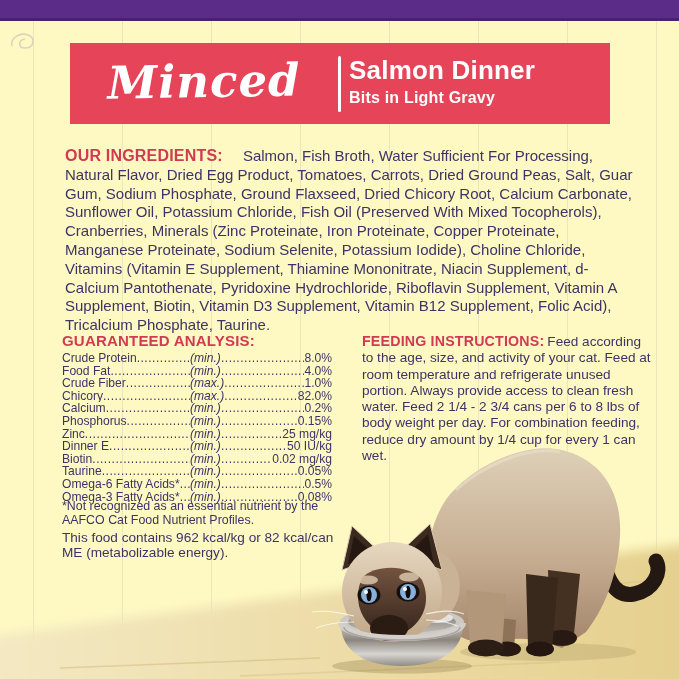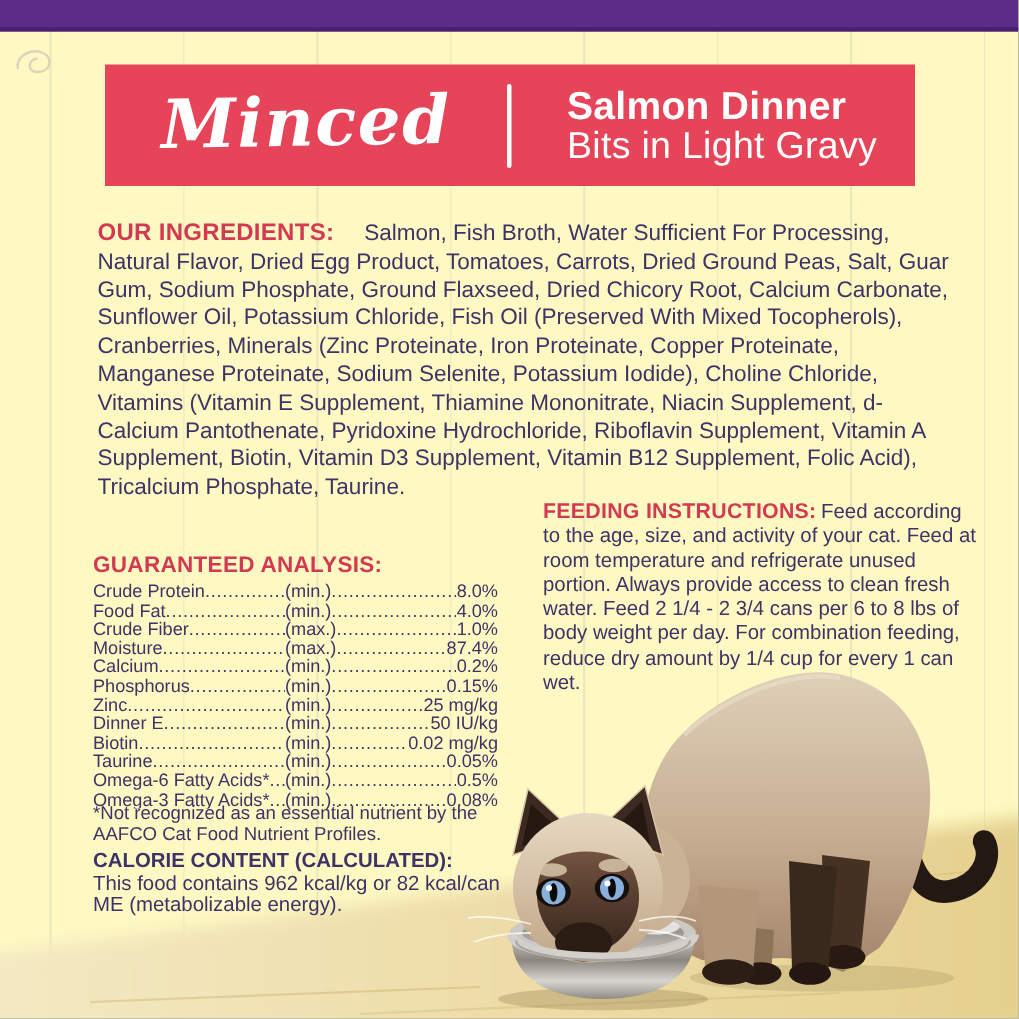--- a/index.html
+++ b/index.html
@@ -24,40 +24,40 @@
     position:absolute;left:70px;top:43px;width:540px;height:81px;z-index:2;
     background:#e64458;display:flex;align-items:center;color:#fff;
   }
   .minced{
     width:268px;text-align:center;
     font-family:"DejaVu Serif",serif;font-style:italic;font-weight:bold;
     font-size:45px;letter-spacing:1px;transform:rotate(-1deg);
     padding-bottom:4px;
   }
   .divider{width:3px;height:56px;background:#fff;border-radius:2px;}
-  .banner-titles{padding-left:37px;line-height:1;}
+  .banner-titles{padding-left:8px;line-height:1;}
   .bt1{font-size:26px;font-weight:bold;line-height:28px;letter-spacing:.2px;}
-  .bt2{font-size:25px;font-weight:normal;line-height:27px;letter-spacing:.2px;}
-
-  .txt{color:#3d3366;margin-top:36px;}
+  .bt2{font-size:16px;font-weight:bold;line-height:27px;letter-spacing:.2px;}
+
+  .txt{color:#3d3366;}
   .h-red{color:#d23a53;font-weight:bold;}
 
   .ingredients{
     position:absolute;left:65px;top:147px;width:572px;z-index:2;
     font-size:15px;line-height:18.8px;
   }
   .ingredients .h-red{font-size:16px;letter-spacing:.2px;margin-right:20px;}
 
   .ga{position:absolute;left:62px;top:333px;width:270px;z-index:2;}
   .ga-head{font-size:15px;letter-spacing:.2px;line-height:16px;margin-bottom:3px;}
   .ga-row{display:flex;align-items:baseline;font-size:12.1px;line-height:12.6px;}
   .ga-left{flex:0 0 128px;display:flex;align-items:flex-start;overflow:hidden;}
   .ga-label{white-space:nowrap;}
   .dots{flex:1 1 auto;overflow:hidden;white-space:nowrap;letter-spacing:.5px;}
-  .ga-qual{flex:0 0 auto;white-space:nowrap;}
+  .ga-qual{flex:0 0 auto;white-space:nowrap;font-style:italic;}
   .ga-val{flex:0 0 auto;white-space:nowrap;text-align:right;}
 
   .footnote{
     position:absolute;left:62px;top:500px;width:272px;z-index:2;
     font-size:12.4px;line-height:13.6px;
   }
   .calorie{position:absolute;left:62px;top:531px;width:290px;z-index:2;}
   .calorie-head{font-size:13.6px;font-weight:bold;line-height:14.5px;}
   .calorie-text{font-size:13.6px;line-height:14.5px;}
 
@@ -117,26 +117,26 @@
       <span class="ga-left">
           <span class="ga-label">Crude Fiber</span>
           <span class="dots">................................................................................</span>
         </span>
       <span class="ga-qual">(max.)</span>
       <span class="dots">................................................................................</span>
       <span class="ga-val">1.0%</span>
     </div>
     <div class="ga-row">
       <span class="ga-left">
-          <span class="ga-label">Moisture</span>
+          <span class="ga-label">Chicory</span>
           <span class="dots">................................................................................</span>
         </span>
       <span class="ga-qual">(max.)</span>
       <span class="dots">................................................................................</span>
-      <span class="ga-val">87.4%</span>
+      <span class="ga-val">82.0%</span>
     </div>
     <div class="ga-row">
       <span class="ga-left">
           <span class="ga-label">Calcium</span>
           <span class="dots">................................................................................</span>
         </span>
       <span class="ga-qual">(min.)</span>
       <span class="dots">................................................................................</span>
       <span class="ga-val">0.2%</span>
     </div>
@@ -201,21 +201,20 @@
         </span>
       <span class="ga-qual">(min.)</span>
       <span class="dots">................................................................................</span>
       <span class="ga-val">0.08%</span>
     </div>
   </div>
 
   <div class="footnote txt">*Not recognized as an essential nutrient by the AAFCO Cat Food Nutrient Profiles.</div>
 
   <div class="calorie txt">
-    <div class="calorie-head">CALORIE CONTENT (CALCULATED):</div>
     <div class="calorie-text">This food contains 962 kcal/kg or 82 kcal/can ME (metabolizable energy).</div>
   </div>
 
   <p class="feeding txt" style="margin:0;"><span class="h-red">FEEDING INSTRUCTIONS:</span><span>Feed according to the age, size, and activity of your cat. Feed at room temperature and refrigerate unused portion. Always provide access to clean fresh water. Feed 2 1/4 - 2 3/4 cans per 6 to 8 lbs of body weight per day. For combination feeding, reduce dry amount by 1/4 cup for every 1 can wet.</span></p>
 
   <svg class="photo" viewBox="0 0 679 249" aria-label="photo">
     <defs>
       <linearGradient id="floorG" x1="0" y1="0" x2="1" y2="0">
         <stop offset="0" stop-color="#f4e9c4"></stop>
         <stop offset="0.55" stop-color="#ecdba4"></stop>

